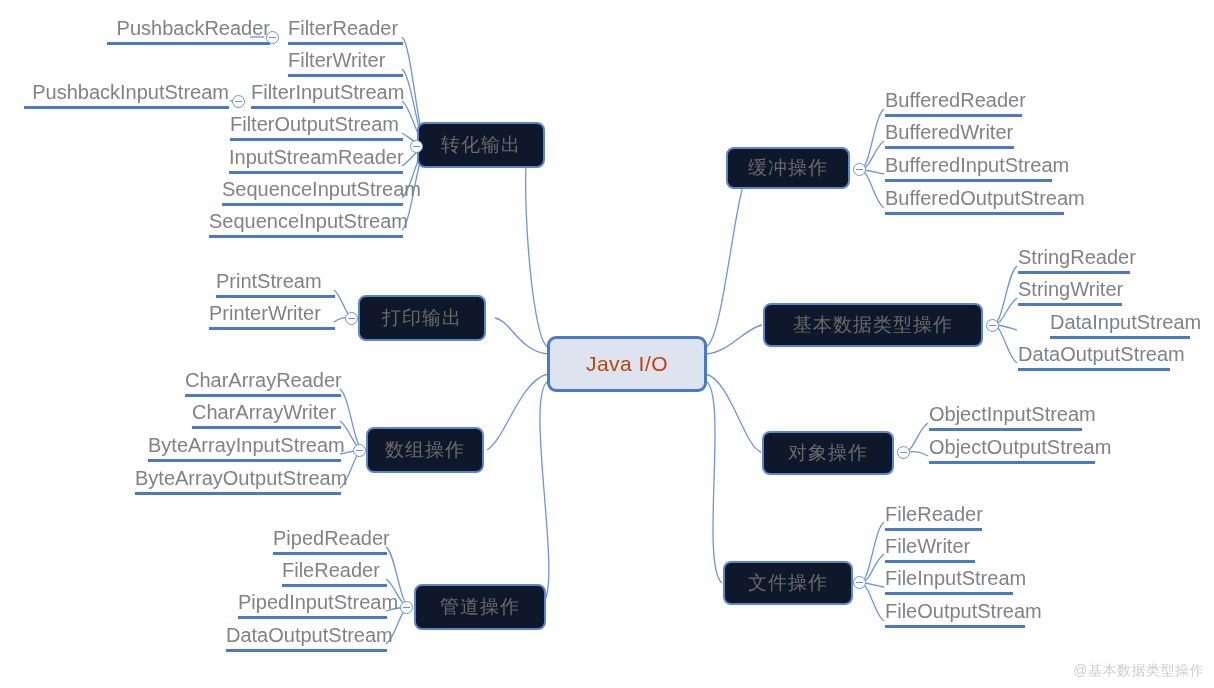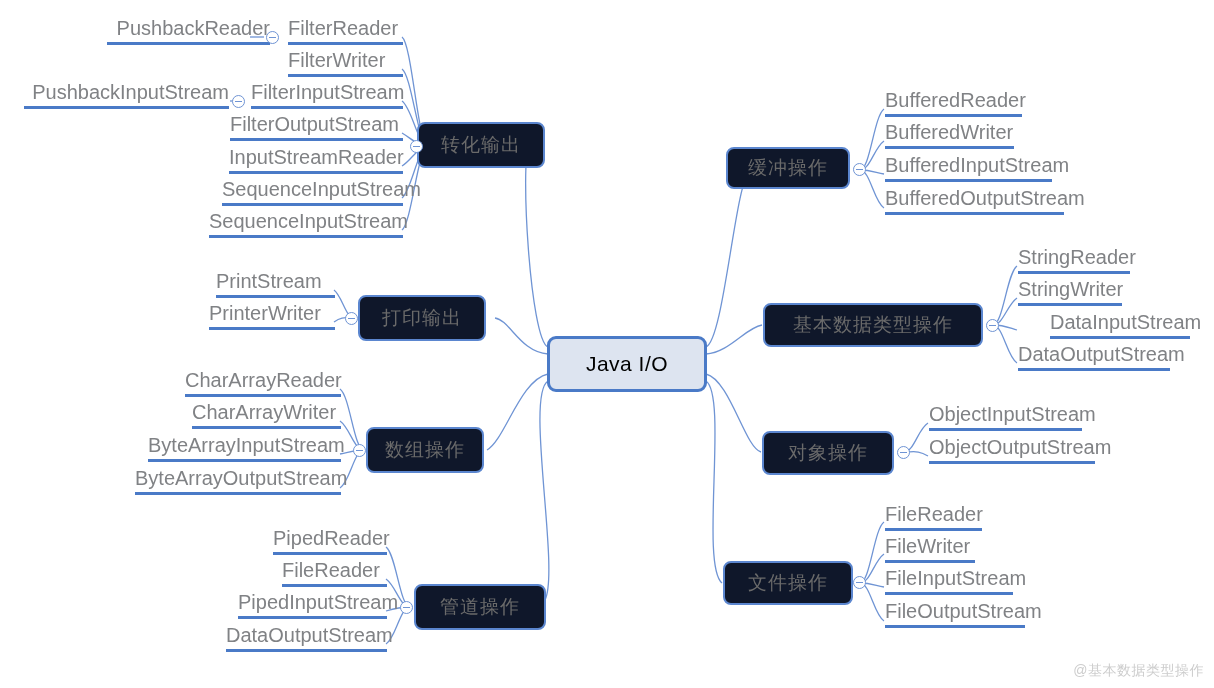--- a/index.html
+++ b/index.html
@@ -29,21 +29,21 @@
   
   .root-node {
     position: absolute;
     box-sizing: border-box;
     background: #dde4f0;
     border: 3px solid #4a7ac7;
     border-radius: 9px;
     display: flex;
     align-items: center;
     justify-content: center;
-    color: #000000;
+    color: #c2410c;
     font-size: 21px;
     letter-spacing: 0.5px;
     z-index: 6;
   }
 
   
   .cat-node {
     position: absolute;
     box-sizing: border-box;
     background: #0f172a;

